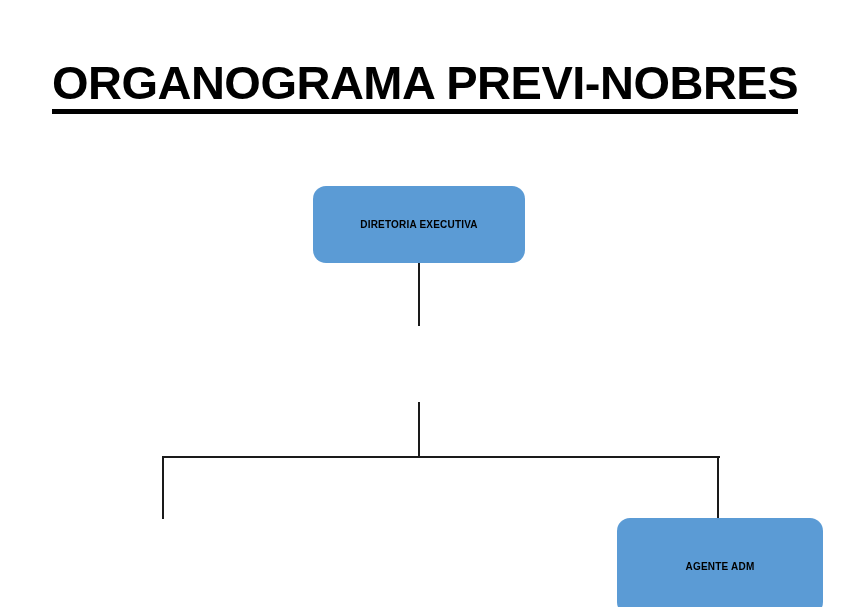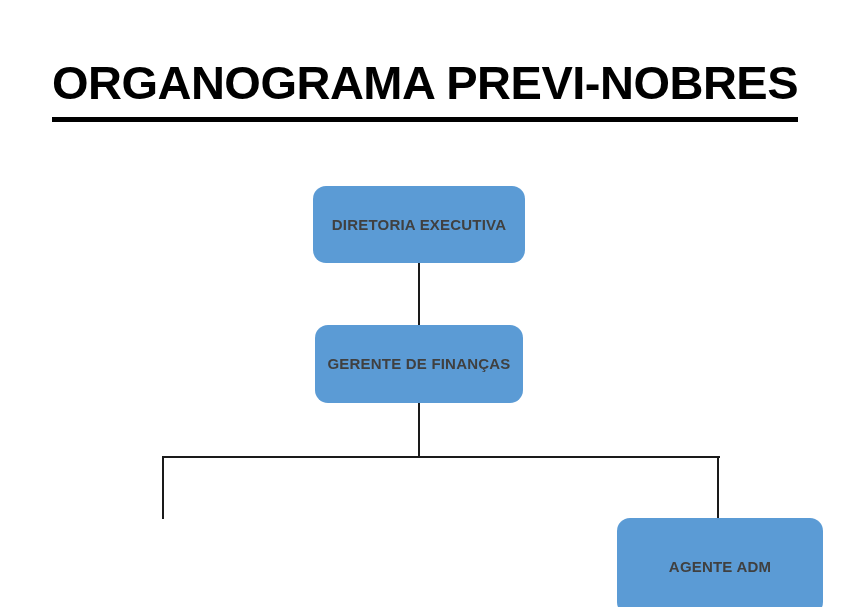--- a/index.html
+++ b/index.html
@@ -28,38 +28,38 @@
     font-size: 47px;
     line-height: 1.05;
     font-weight: bold;
     color: #000000;
     letter-spacing: -0.5px;
     white-space: nowrap;
   }
   #chart-title .t-inner {
     display: inline-block;
     border-bottom: 5px solid #000000;
-    padding-bottom: 10px;
+    padding-bottom: 2px;
   }
 
   
   .node {
     position: absolute;
     background: #5B9BD5;
     border-radius: 13px;
     box-sizing: border-box;
     display: flex;
     align-items: center;
     justify-content: center;
     text-align: center;
   }
   .node .node-label {
-    color: #404040;
+    color: #000000;
     font-weight: bold;
-    font-size: 15px;
+    font-size: 10px;
     letter-spacing: 0.2px;
     line-height: 1.2;
     padding: 0 8px;
     white-space: nowrap;
   }
 
   #node-diretoria  { left: 313px; top: 186px; width: 212px; height: 77px; }
   #node-gerente    { left: 315px; top: 325px; width: 208px; height: 78px; }
   #node-assistente { left: 62px;  top: 518px; width: 205px; height: 78px; }
   #node-agente     { left: 617px; top: 518px; width: 206px; height: 97px; }
@@ -95,22 +95,19 @@
   <div class="connector v-line" id="link-diretoria-gerente"></div>
   <div class="connector v-line" id="link-gerente-bus"></div>
   <div class="connector h-line" id="bus-horizontal"></div>
   <div class="connector v-line" id="link-bus-assistente"></div>
   <div class="connector v-line" id="link-bus-agente"></div>
 
   <div class="node" id="node-diretoria">
     <span class="node-label">DIRETORIA EXECUTIVA</span>
   </div>
 
-  <div class="node" id="node-gerente">
-    <span class="node-label">GERENTE DE FINANÇAS</span>
-  </div>
 
 
   <div class="node" id="node-agente">
     <span class="node-label">AGENTE ADM</span>
   </div>
 
 </div>
 
 </body></html>

